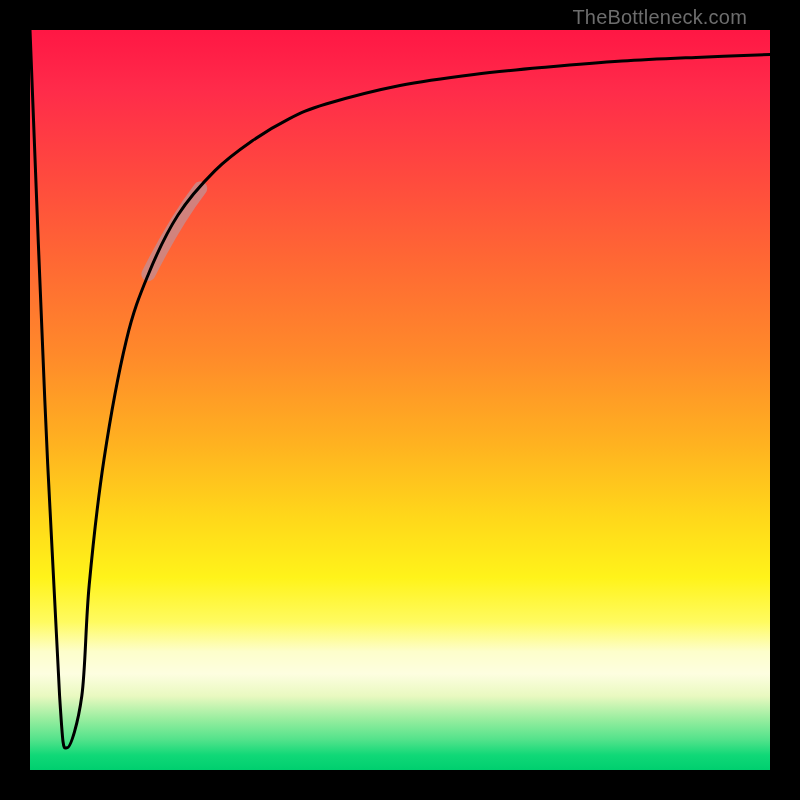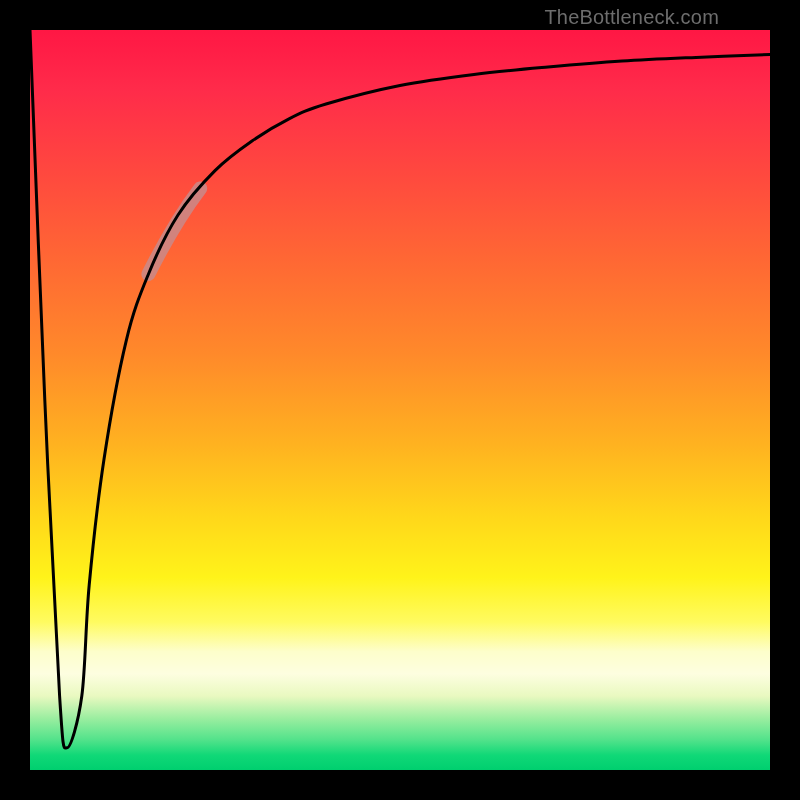--- a/index.html
+++ b/index.html
@@ -11,20 +11,21 @@
     overflow: hidden;
     font-family: Arial, Helvetica, sans-serif;
   }
   .frame {
     position: absolute;
     left: 0;
     top: 0;
     width: 751px;
     height: 800px;
     background: #000;
+    padding-left: 28px;
   }
   .plot-area {
     position: absolute;
     left: 30px;
     top: 30px;
     width: 740px;
     height: 740px;
     
     background: linear-gradient(
       to bottom,

